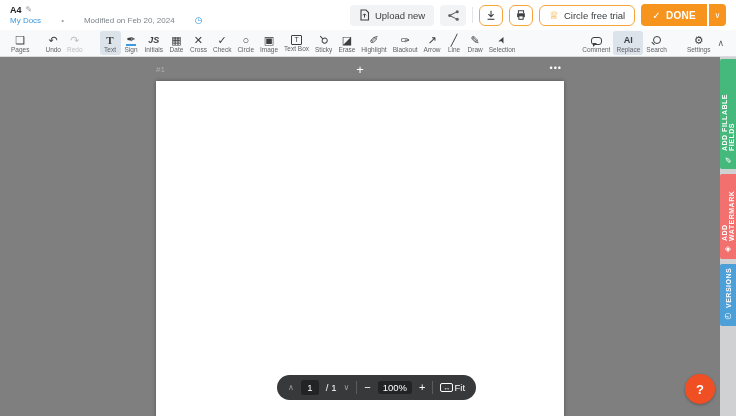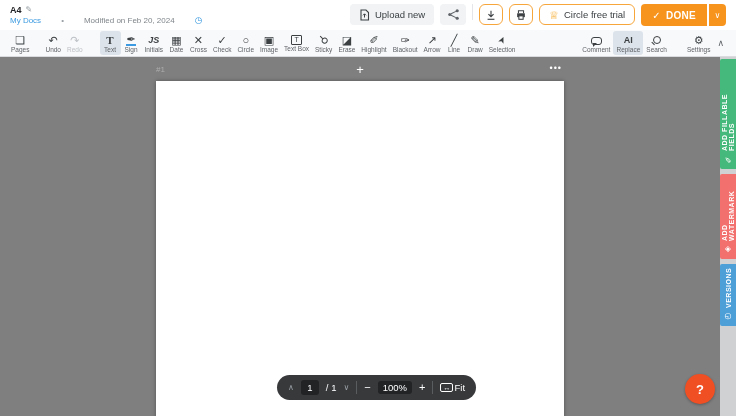--- a/index.html
+++ b/index.html
@@ -16,21 +16,21 @@
   .doc-info { display:flex; flex-direction:column; justify-content:center; line-height:1.15; }
   .doc-title-row { display:flex; align-items:center; gap:4px; }
   .doc-title { font-size:9px; font-weight:bold; color:#202124; }
   .edit-icon { font-size:8px; color:#9aa0a6; cursor:pointer; }
   .doc-meta-row { display:flex; align-items:center; gap:20px; font-size:8px; }
   .breadcrumb-link { color:#3B9AE1; cursor:pointer; }
   .meta-dot { color:#9aa0a6; }
   .meta-text { color:#80868b;text-align:center; }
   .history-icon { color:#3B9AE1; font-size:9px; cursor:pointer; }
 
-  .header-actions { margin-left:auto; display:flex; align-items:flex-start; gap:6px; }
+  .header-actions { margin-left:auto; display:flex; align-items:center; gap:6px; }
   .btn { display:flex; align-items:center; justify-content:center; gap:5px; cursor:pointer; border-radius:4px; }
   .btn-gray { background:#F1F3F4; height:21px; padding:0 9px; font-size:9.5px; color:#3c4043; }
   .btn-gray.icon-only { width:26px; padding:0; }
   .vdiv { width:1px; height:16px; background:#E3E5E8; }
   .btn-outline { width:24px; height:21px; border:1px solid #F7A63B; border-radius:6px; background:#fff; }
   .btn-trial { height:21px; border:1px solid #F7A63B; border-radius:6px; background:#fff; padding:0 9px; font-size:9.5px; color:#3c4043; }
   .crown-icon { color:#F5A623; font-size:11px; line-height:10px; }
   .done-group { display:flex; align-items:center; gap:2px; }
   .btn-done { background:#F7941E; color:#fff; height:22px; padding:0 11px; font-size:10px; font-weight:bold; border-radius:4px 0 0 4px; letter-spacing:0.3px; }
   .btn-done .check { font-size:10px; font-weight:normal; }

